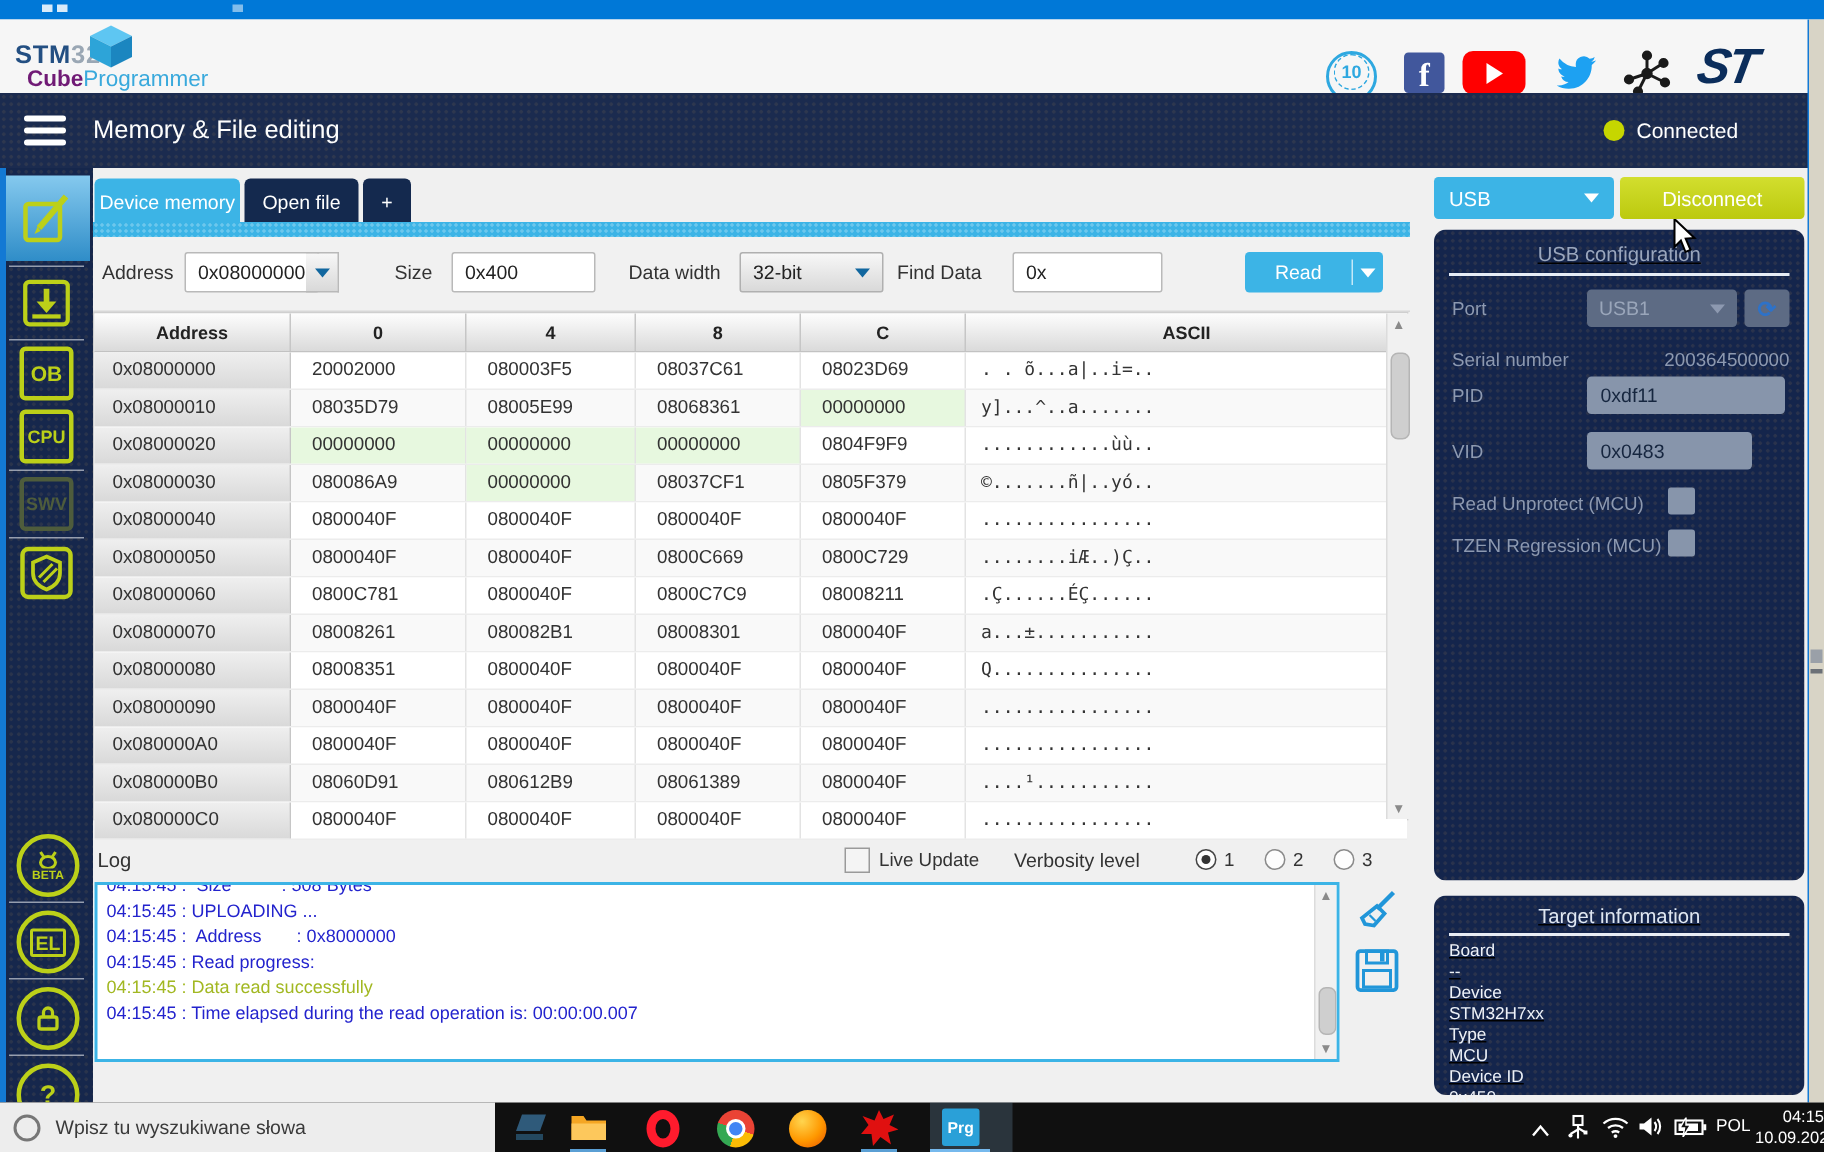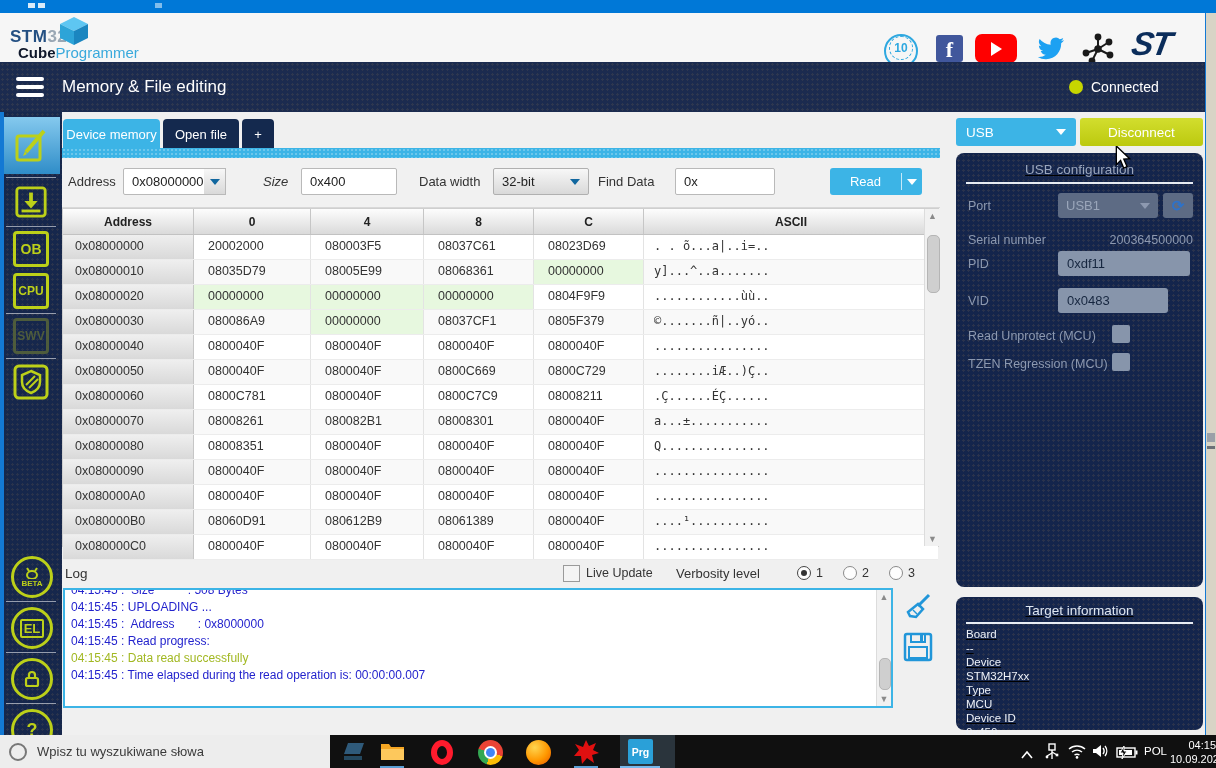--- a/index.html
+++ b/index.html
@@ -7,21 +7,21 @@
     font-family:"Liberation Sans",sans-serif;background:#f0f0f0;}
   .abs{position:absolute;}
   
   .titlebar{left:0;top:0;width:1216px;height:13px;background:#0078d7;}
   .tb-mark{background:rgba(255,255,255,.85);width:7px;height:5px;top:3px;}
   
   .header{left:0;top:13px;width:1206px;height:49px;background:#f6f6f6;}
   .logo-stm32{left:10px;top:14px;font-size:17px;font-weight:bold;color:#234f82;letter-spacing:.5px;}
   .logo-stm32 .lt{color:#9aa7b4;font-weight:bold;}
   .logo-cube{left:18px;top:31px;font-size:15px;}
-  .logo-cube b{color:#0f172a;} .logo-cube span{color:#39a9dc;}
+  .logo-cube b{color:#701a75;} .logo-cube span{color:#39a9dc;}
   .cube-icon{left:58px;top:3px;}
   .soc{top:21px;}
   .badge10{width:30px;height:30px;border-radius:50%;border:2px solid #2ea8e0;color:#2ea8e0;
     font-size:12px;font-weight:bold;display:flex;align-items:flex-start;justify-content:center;}
   .badge10 i{border:1px dashed #2ea8e0;border-radius:50%;width:22px;height:22px;display:flex;
     align-items:center;justify-content:center;font-style:normal;}
   .fb{width:27px;height:27px;background:#41579c;border-radius:3px;color:#fff;font-weight:bold;
     font-size:22px;text-align:center;line-height:29px;font-family:"Liberation Serif",serif;}
   .yt{width:42px;height:29px;background:#f00;border-radius:7px;display:flex;align-items:center;justify-content:center;}
   .yt i{width:0;height:0;border-left:11px solid #fff;border-top:7px solid transparent;border-bottom:7px solid transparent;}
@@ -261,21 +261,21 @@
   <div class="abs tab tab-idle" style="left:163px;width:76px;">Open file</div>
   <div class="abs tab tab-idle" style="left:242px;width:32px;">+</div>
   <div class="abs bluebar"></div>
 
   <div class="abs toolbar-bg"></div>
   <div class="abs tl-label" style="left:68px;">Address</div>
   <div class="abs field" style="left:123px;width:80px;">0x08000000</div>
   <div class="abs combo-btn" style="left:204px;box-sizing:border-box;">
       <span class="caret"></span>
     </div>
-  <div class="abs tl-label" style="left:263px;font-style:italic;">Size</div>
+  <div class="abs tl-label" style="left:263px;">Size</div>
   <div class="abs field" style="left:301px;width:86px;">0x400</div>
   <div class="abs tl-label" style="left:419px;">Data width</div>
   <div class="abs select-gray" style="left:493px;width:78px;">
     <span>32-bit</span>
       <span class="caret"></span>
   </div>
   <div class="abs tl-label" style="left:598px;">Find Data</div>
   <div class="abs field" style="left:675px;width:90px;">0x</div>
   <div class="abs read-btn">
     <span class="lbl">Read</span>

